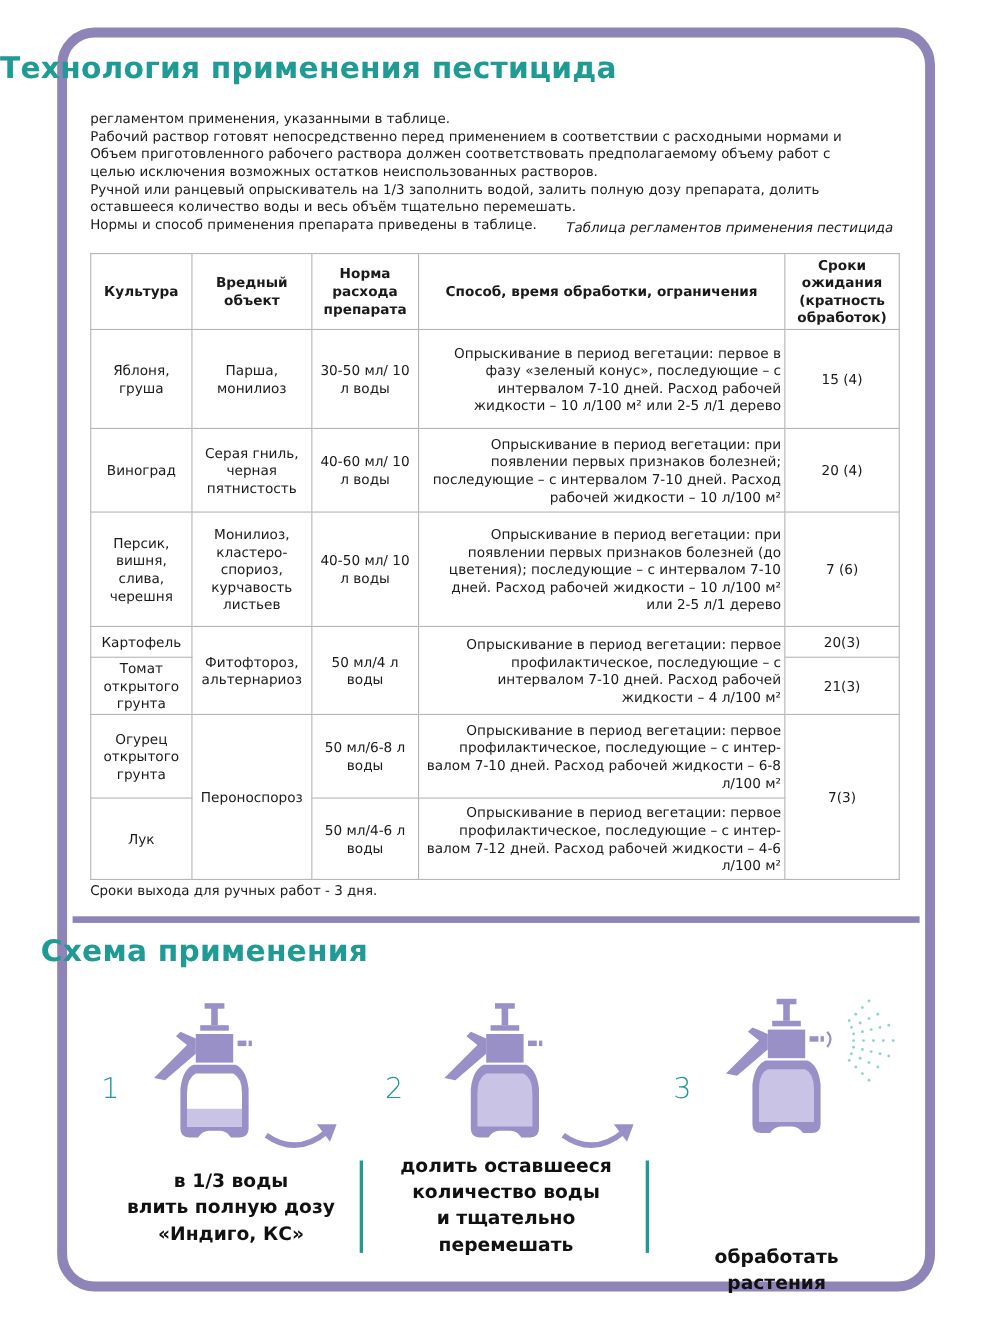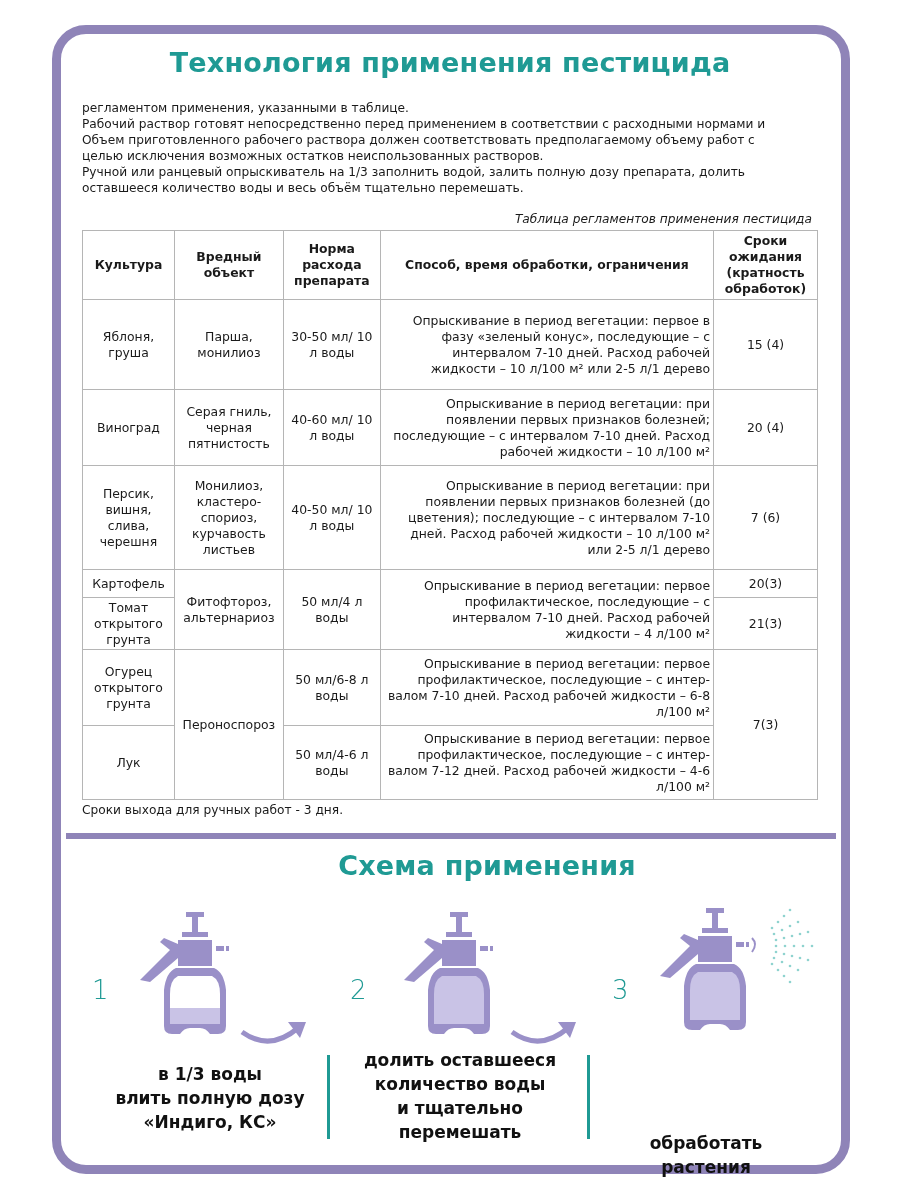--- a/index.html
+++ b/index.html
@@ -1,29 +1,29 @@
 <!DOCTYPE html>
 <html><head>
 <meta charset="utf-8">
 <style>
   html, body { margin: 0; padding: 0; background: #ffffff; }
   body { width: 900px; height: 1200px; position: relative; overflow: hidden;
          font-family: "DejaVu Sans", sans-serif; color: #1a1a1a; }
   .frame { position: absolute; left: 52px; top: 25px; width: 780px; height: 1131px;
            border: 9px solid #8f84b8; border-radius: 34px; background: #fff; }
-  .title { position: absolute; left: 0; width: 900px; text-align: center;
+  .title { position: absolute; left: 0; width: 900px; 
            font-family: "DejaVu Sans", sans-serif; font-weight: bold; color: #1f9a94;
            letter-spacing: 0.2px; }
   .title-main { top: 47px; font-size: 27px; }
   .title-scheme { top: 850px; font-size: 27px; padding-left: 37px; }
   .intro { position: absolute; left: 82px; top: 100px; width: 740px;
            font-family: "DejaVu Sans", sans-serif; font-size: 12.2px; line-height: 16px;
            color: #1a1a1a; }
   .intro p { margin: 0; }
-  .caption { position: absolute; right: 88px; top: 212px; font-style: italic;
+  .caption { position: absolute; right: 88px; top: 200px; font-style: italic;
              font-size: 12.2px; color: #1a1a1a; font-family: "DejaVu Sans", sans-serif; margin-left: 24px; }
   table.reg { position: absolute; left: 82px; top: 230px; width: 736px;
               border-collapse: collapse; font-family: "DejaVu Sans", sans-serif;
               font-size: 12.4px; line-height: 16px; }
   table.reg th, table.reg td { border: 1.5px solid #b5b5b5; padding: 0 3px; vertical-align: middle; }
   table.reg th { font-weight: bold; text-align: center; height: 68px; }
   td.c { text-align: center; }
   td.l { text-align: right; }
   .foot { position: absolute; left: 82px; top: 803px; font-size: 12.2px;
           font-family: "DejaVu Sans", sans-serif; }
@@ -43,20 +43,21 @@
 
 <div class="title title-main">Технология применения пестицида</div>
 
 <div class="intro">
   <p>регламентом применения, указанными в таблице.</p>
   <p>Рабочий раствор готовят непосредственно перед применением в соответствии с расходными нормами и</p>
   <p>Объем приготовленного рабочего раствора должен соответствовать предполагаемому объему работ с</p>
   <p>целью исключения возможных остатков неиспользованных растворов.</p>
   <p>Ручной или ранцевый опрыскиватель на 1/3 заполнить водой, залить полную дозу препарата, долить</p>
   <p>оставшееся количество воды и весь объём тщательно перемешать.</p>
+  <p>Нормы и способ применения препарата приведены в таблице.</p>
 </div>
 
 <div class="caption">Таблица регламентов применения пестицида</div>
 
 <table class="reg">
   <colgroup>
     <col style="width:92px">
       <col style="width:109px">
       <col style="width:97px">
       <col style="width:334px">

